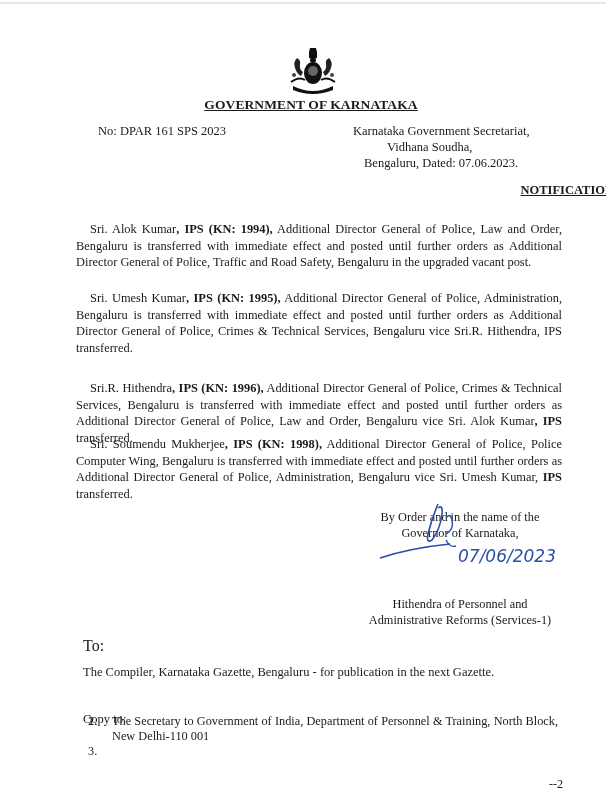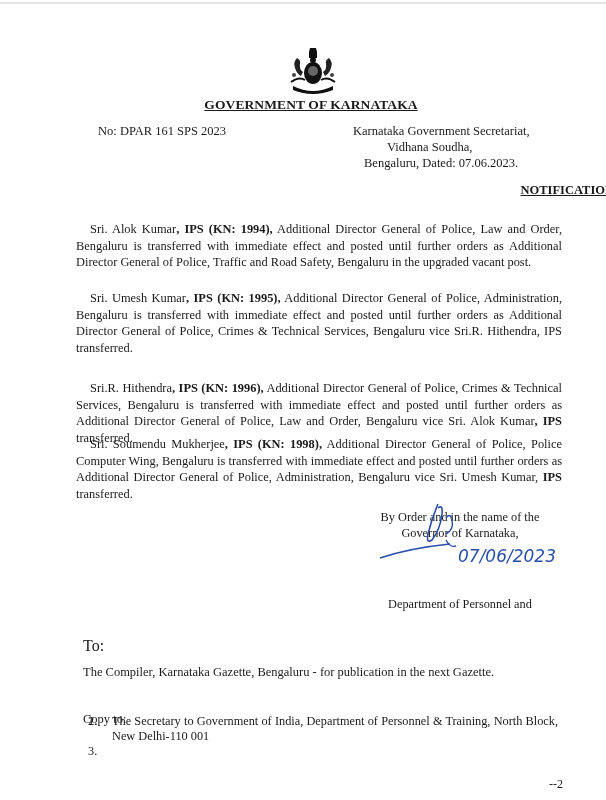--- a/index.html
+++ b/index.html
@@ -78,21 +78,22 @@
 
 <svg class="signature" viewBox="0 0 260 80">
   <path d="M88 4 q-6 14 -10 30 q-2 10 4 6 q8 -10 10 -26 q1 -10 -4 -6" stroke="#2a4fa8" stroke-width="1.6" fill="none"></path>
   <path d="M96 18 q4 -6 6 2 q2 10 -6 14" stroke="#2a4fa8" stroke-width="1.4" fill="none"></path>
   <path d="M30 58 q30 -10 70 -14" stroke="#2a4fa8" stroke-width="1.6" fill="none"></path>
   <path d="M96 40 q4 8 10 6" stroke="#2a4fa8" stroke-width="1.4" fill="none"></path>
   <text x="108" y="62" font-family="DejaVu Sans, sans-serif" font-style="italic" font-size="17" fill="#2a4fa8">07/06/2023</text>
 </svg>
 
 <div class="sig sig2">
-  <div>Department of Personnel and</div>
+  <div>Hithendra of Personnel and</div>
+  <div>Administrative Reforms (Services-1)</div>
 </div>
 
 <div class="abs to">To:</div>
 <div class="abs compiler">The Compiler, Karnataka Gazette, Bengaluru - for publication in the next Gazette.</div>
 <div class="abs copyto">Copy to:</div>
 
 <div class="list">
   <div class="li"><span class="num">1.</span></div>
   <div class="li"><span class="num">2.</span><span>The Secretary to Government of India, Department of Personnel &amp; Training, North Block, New Delhi-110 001</span></div>
   <div class="li"><span class="num">3.</span></div>

